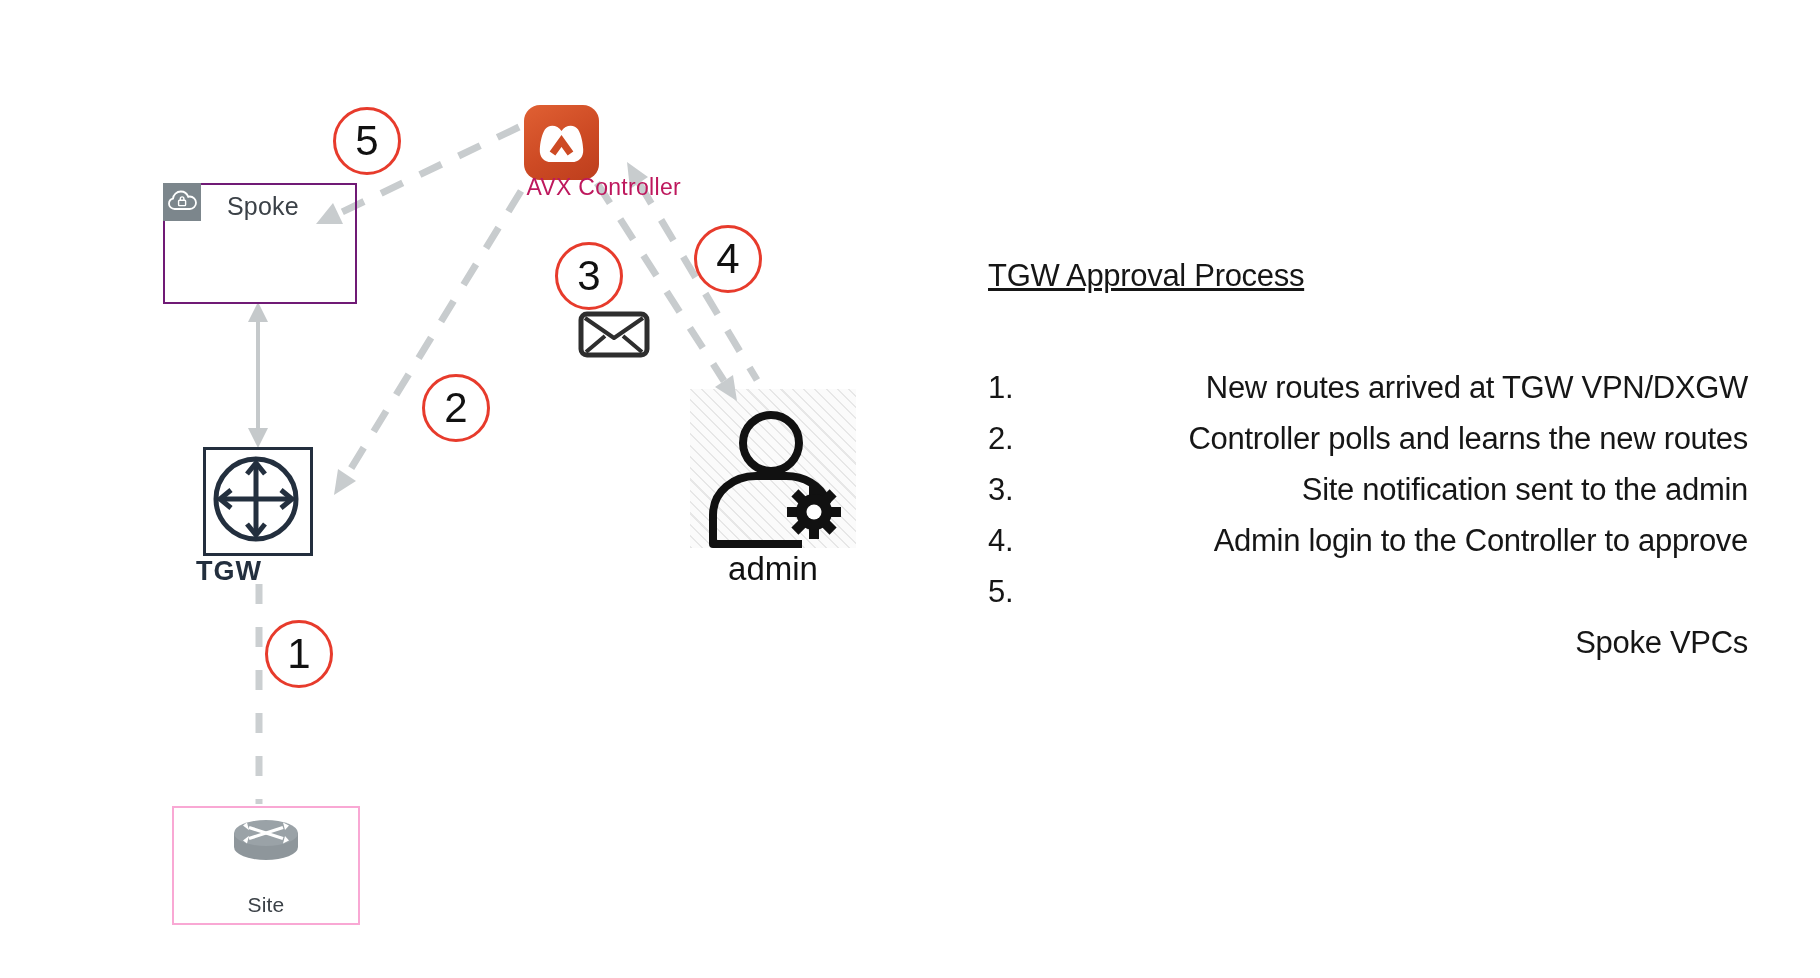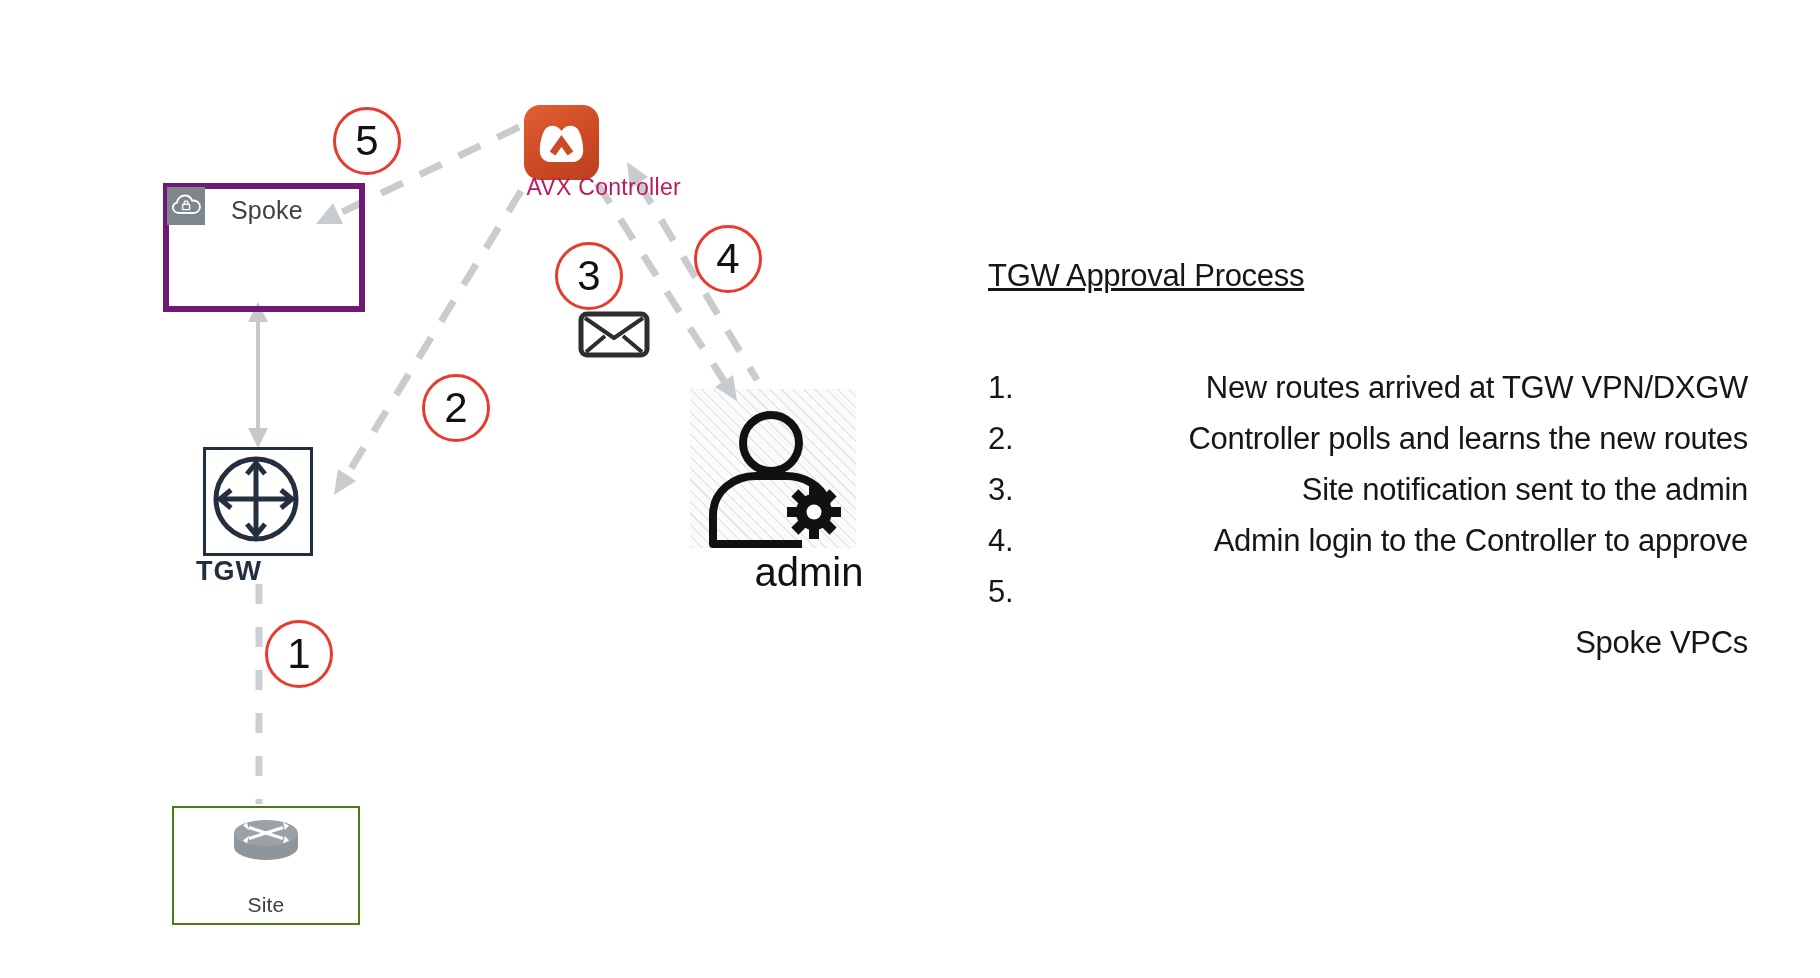--- a/index.html
+++ b/index.html
@@ -2,37 +2,37 @@
 <html><head>
 <meta charset="utf-8">
 <style>
   html,body{margin:0;padding:0;background:#ffffff;}
   #canvas{
     position:relative;width:1820px;height:978px;background:#ffffff;overflow:hidden;
     font-family:"Liberation Sans", sans-serif;
   }
   .abs{position:absolute;}
   
-  .node-box{position:absolute;border:6px solid #701a75;background:transparent;z-index:2;}
+  .node-box{position:absolute;border:2px solid #701a75;background:transparent;z-index:2;}
   #spoke-box{left:163px;top:183px;width:190px;height:117px;}
   .corner-ic{position:absolute;left:-2px;top:-2px;width:38px;height:38px;background:#7c868c;}
   .node-label{color:#3b4147;font-size:25px;letter-spacing:0.2px;}
   #spoke-label{position:absolute;left:62px;top:7px;}
   #tgw-box{left:203px;top:447px;width:104px;height:103px;border:3px solid #232f3e;background:#fff;}
   #tgw-label{left:196px;top:556px;width:120px;font-size:27px;font-weight:bold;color:#232f3e;letter-spacing:1px;z-index:2;}
-  #site-box{left:172px;top:806px;width:184px;height:115px;border:2px solid #4d7c0f;}
+  #site-box{left:172px;top:806px;width:184px;height:115px;border:2px solid #f9a8d4;}
   #site-label{position:absolute;left:0;bottom:6px;width:100%;text-align:center;font-size:21px;}
   
   #avx-icon{left:524px;top:105px;width:75px;height:75px;border-radius:16px;
     background:linear-gradient(150deg,#e06033 0%,#cd4a24 55%,#bd3e1d 100%);z-index:2;}
   #avx-label{left:441px;top:174px;width:240px;text-align:right;font-size:23px;color:#be185d;letter-spacing:0.3px;z-index:2;}
   
   #admin-box{left:690px;top:389px;width:166px;height:159px;z-index:0;background-color:#fbfbfb;
     background-image:repeating-linear-gradient(45deg, rgba(140,140,140,0.18) 0px, rgba(140,140,140,0.18) 1.5px, transparent 1.5px, transparent 8px);}
-  #admin-label{left:709px;top:550px;width:200px;text-align:center;font-size:40px;color:#111;z-index:2;}
+  #admin-label{left:673px;top:550px;width:200px;text-align:center;font-size:33px;color:#111;z-index:2;}
   
   #email-icon{left:578px;top:311px;width:72px;height:47px;z-index:2;}
   
   .step-circle{position:absolute;width:68px;height:68px;border:3px solid #e73b2c;border-radius:50%;
     background:#ffffff;box-sizing:border-box;display:flex;align-items:center;justify-content:center;
     font-size:42px;color:#111;z-index:3;}
   #circle-1{left:265px;top:620px;}
   #circle-2{left:422px;top:374px;}
   #circle-3{left:555px;top:242px;}
   #circle-4{left:694px;top:225px;}

